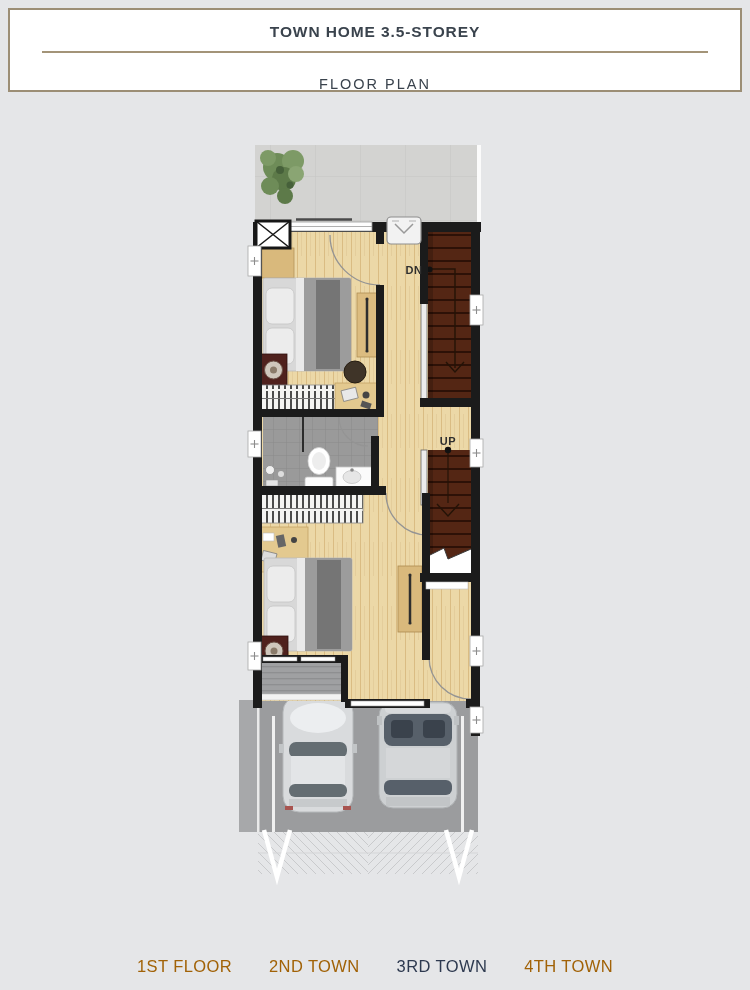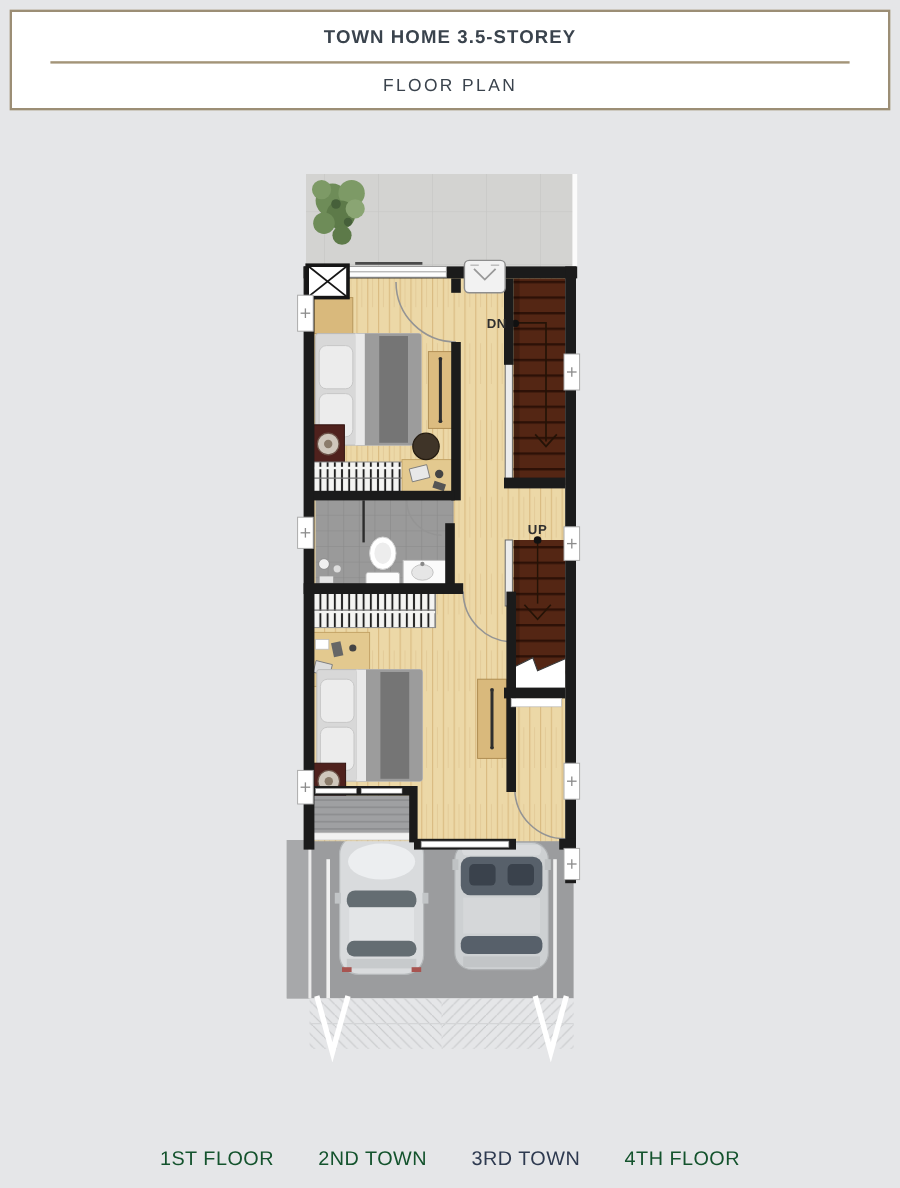--- a/index.html
+++ b/index.html
@@ -4,29 +4,29 @@
 <style>
   html,body{margin:0;padding:0;}
   body{width:750px;height:990px;background:#e5e6e8;font-family:"Liberation Sans",sans-serif;overflow:hidden;}
   .page{position:relative;width:750px;height:694px;background:#e5e6e8;border-radius:16px;}
 
   
   .header-box{position:absolute;left:8px;top:8px;right:8px;height:80px;background:#ffffff;border:2px solid #9c8e75;}
   .header-title{position:absolute;top:13px;left:0;right:0;margin:0;text-align:center;
     font-size:15.5px;font-weight:700;letter-spacing:0.9px;color:#3a434d;}
   .header-divider{position:absolute;top:41px;left:32px;right:32px;height:0;border-top:2px solid #a39478;}
-  .header-subtitle{position:absolute;top:54px;left:0;right:0;margin:0;text-align:center;
+  .header-subtitle{position:absolute;top:54px;left:0;right:0;margin:12px;text-align:center;
     font-size:14.5px;font-weight:400;letter-spacing:2px;color:#3a434d;}
 
   
   .plan-svg{position:absolute;left:230px;top:140px;width:270px;height:745px;}
 
   
   .floor-tabs{position:absolute;top:957px;left:0;right:0;display:flex;justify-content:center;gap:37px;}
-  .tab{font-size:16.5px;letter-spacing:0.4px;color:#14532d;cursor:pointer;user-select:none;}
+  .tab{font-size:16.5px;letter-spacing:0.4px;color:#a16207;cursor:pointer;user-select:none;}
   .tab.active{color:#2e3a50;font-weight:500;}
 
   text{font-family:"Liberation Sans",sans-serif;}
 </style>
 </head>
 <body>
 
 <div class="page">
 
   <header class="header-box">
@@ -336,16 +336,16 @@
     <g font-size="11" font-weight="700" fill="#2f2f2f" letter-spacing="0.5">
       <text x="414" y="273.5" text-anchor="middle">DN</text>
       <text x="448" y="445" text-anchor="middle">UP</text>
     </g>
   </svg>
 
   <nav class="floor-tabs">
     <span class="tab">1ST FLOOR</span>
     <span class="tab">2ND TOWN</span>
     <span class="tab active">3RD TOWN</span>
-    <span class="tab">4TH FLOOR</span>
+    <span class="tab">4TH TOWN</span>
   </nav>
 
 </div>
 
 </body></html>

